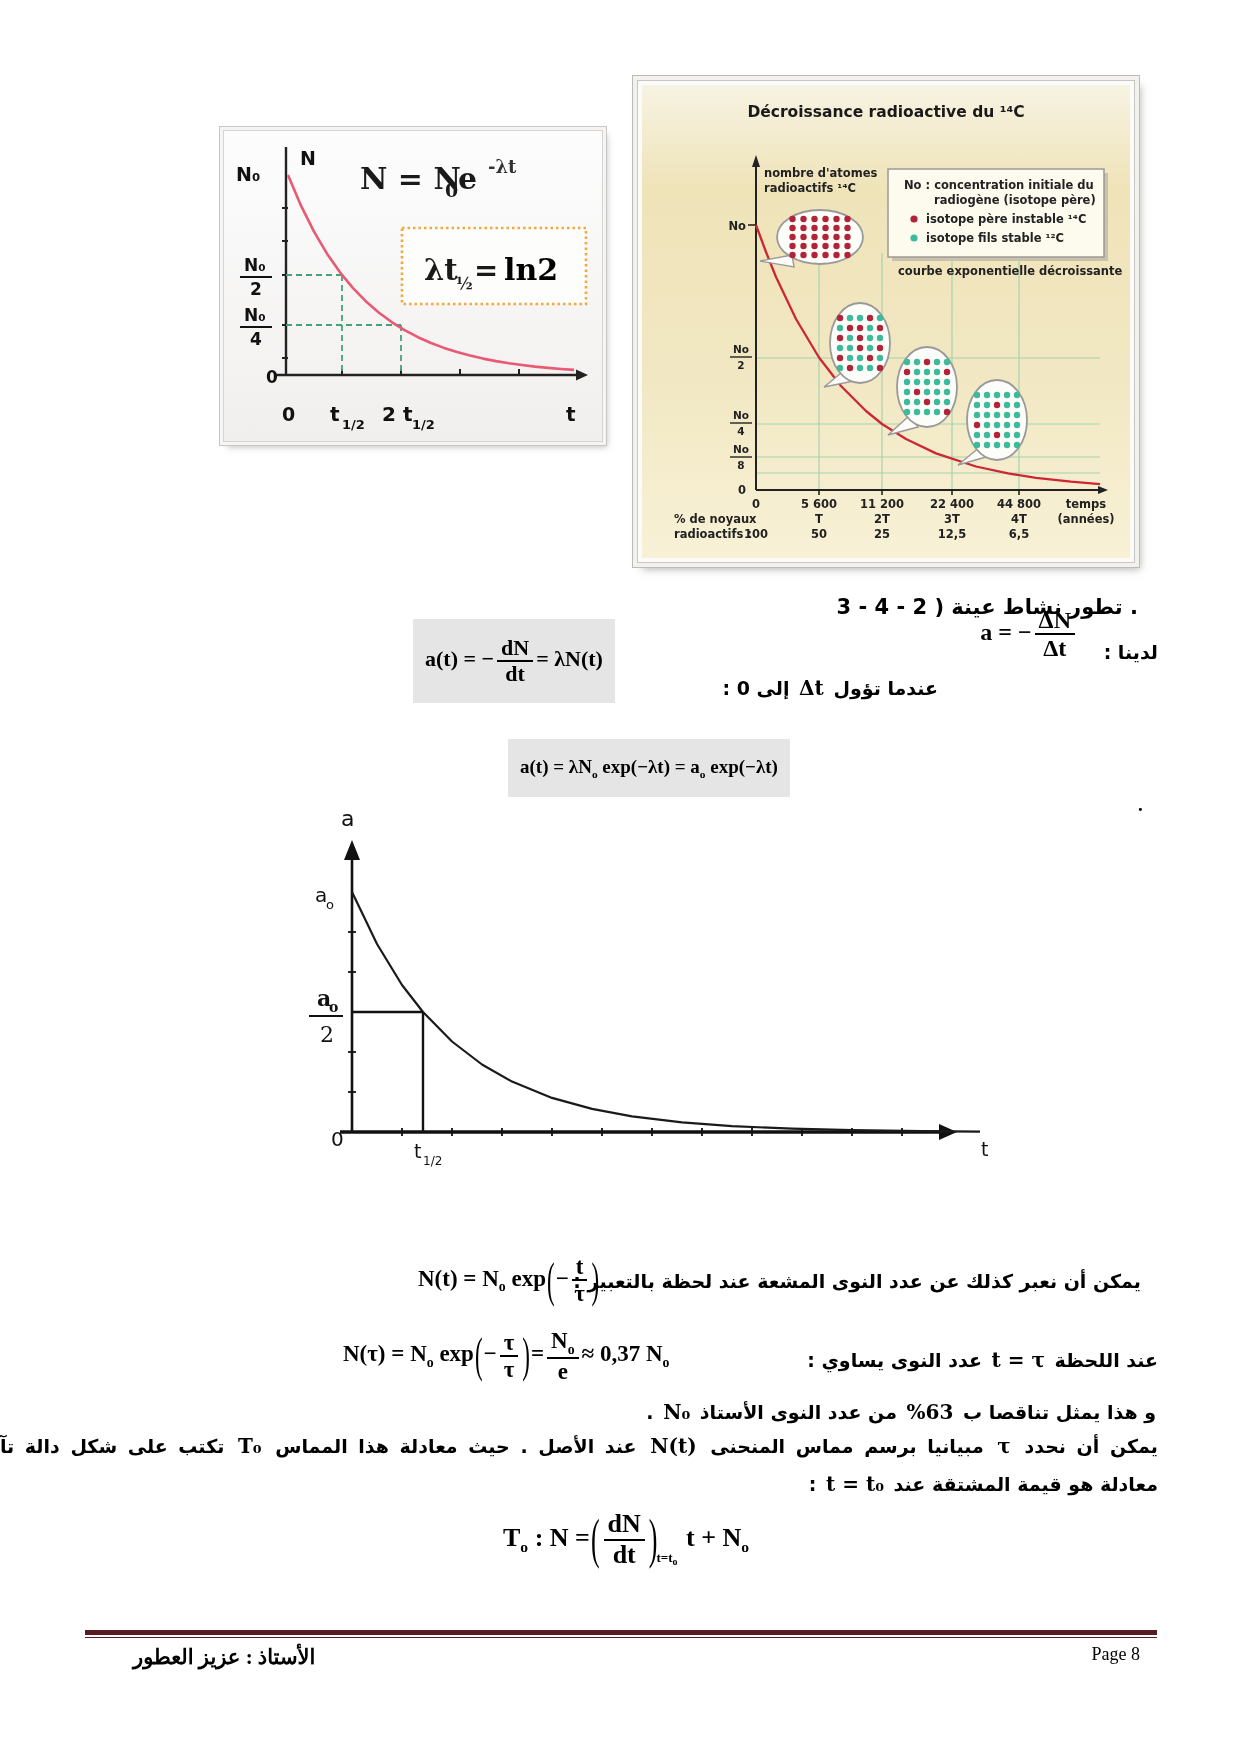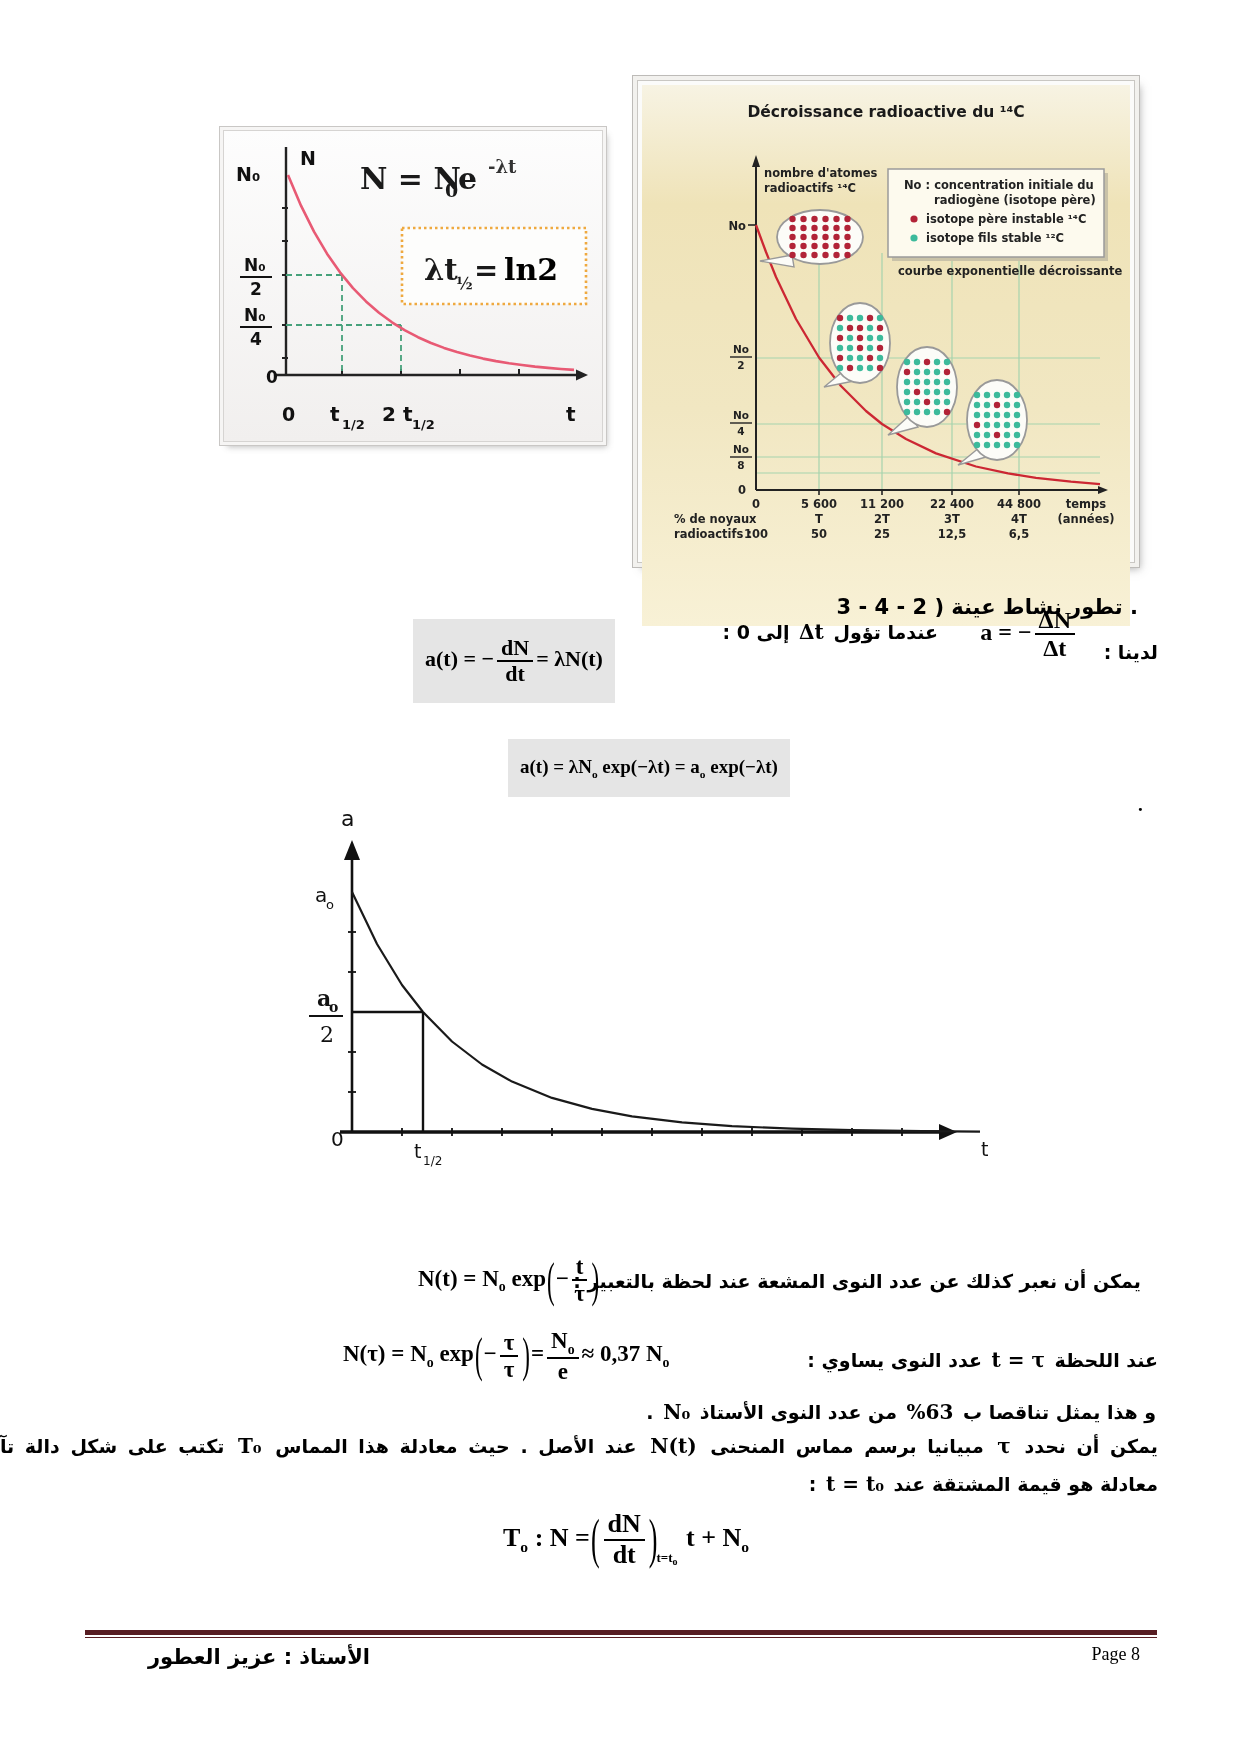--- a/index.html
+++ b/index.html
@@ -105,21 +105,21 @@
       <text x="56" y="288" font-size="19" font-weight="bold" fill="#111">0</text>
       <text x="104" y="288" font-size="20" font-weight="bold" fill="#111">t</text>
       <text x="116" y="296" font-size="13" font-weight="bold" fill="#111">1/2</text>
       <text x="156" y="288" font-size="20" font-weight="bold" fill="#111">2 t</text>
       <text x="186" y="296" font-size="13" font-weight="bold" fill="#111">1/2</text>
       <text x="340" y="288" font-size="20" font-weight="bold" fill="#111">t</text>
     </svg>
   </div>
 
   <div class="abs frame2" style="left:637px;top:80px;width:488px;height:473px;">
-    <div class="creambg" style="width:488px;height:541px;">
+    <div class="creambg" style="width:488px;height:473px;">
     <svg width="488" height="473" viewBox="0 0 488 473">
 
       <text x="244" y="32" font-size="15.5" font-weight="bold" fill="#1a1a1a" text-anchor="middle">Décroissance radioactive du ¹⁴C</text>
 
       <g stroke="#A6D3AE" stroke-width="1.2">
         <line x1="114" y1="273" x2="458" y2="273"></line>
         <line x1="114" y1="339" x2="458" y2="339"></line>
         <line x1="114" y1="372" x2="458" y2="372"></line>
         <line x1="114" y1="388" x2="458" y2="388"></line>
         <line x1="177" y1="168" x2="177" y2="404"></line>
@@ -340,21 +340,21 @@
   </div>
 
   <div class="abs ar heading" style="right:102px;top:595px;">3 - 4 - 2 ) تطور نشاط عينة .</div>
 
   <div class="abs ar" style="right:82px;top:641px;">لدينا :</div>
 
   <div class="abs math" style="right:162px;top:607px;font-size:24px;">
     <span>a = −</span><span class="frac"><span class="fn">ΔN</span><span class="fd">Δt</span></span>
   </div>
 
-  <div class="abs ar" style="right:302px;top:620px;">
+  <div class="abs ar" style="right:302px;top:676px;">
     <span>عندما تؤول</span>
     <span class="ltx">Δt</span>
     <span>إلى 0 :</span>
   </div>
 
   <div class="abs math green" style="left:413px;top:619px;font-size:22px;">
     <span>a(t) = −</span><span class="frac"><span class="fn">dN</span><span class="fd">dt</span></span><span>= λN(t)</span>
   </div>
 
 
@@ -444,16 +444,16 @@
     <span>معادلة هو قيمة المشتقة عند</span>
     <span class="ltx">t = t₀</span>
     <span>:</span>
   </div>
 
   <div class="abs math" style="left:503px;top:1510px;font-size:26px;">
     <span>T</span><sub>o</sub><span> : N =</span><span class="bp">(</span><span class="frac"><span class="fn">dN</span><span class="fd">dt</span></span><span class="bp">)</span><span class="psub"><span>t=t</span><span class="pss">o</span></span><span> t + N</span><sub>o</sub>
   </div>
 
   <div class="abs rule" style="left:85px;right:83px;top:1630px;"></div>
-  <div class="abs ar" style="left:148px;top:1645px;font-size:21px;direction:rtl;">الأستاذ : عزيز العطور</div>
+  <div class="abs ar" style="left:133px;top:1645px;font-size:21px;direction:rtl;font-family:Liberation Serif, serif;">الأستاذ : عزيز العطور</div>
   <div class="abs pageno" style="right:100px;top:1644px;">Page 8</div>
 
 </div>
 
 </body></html>

